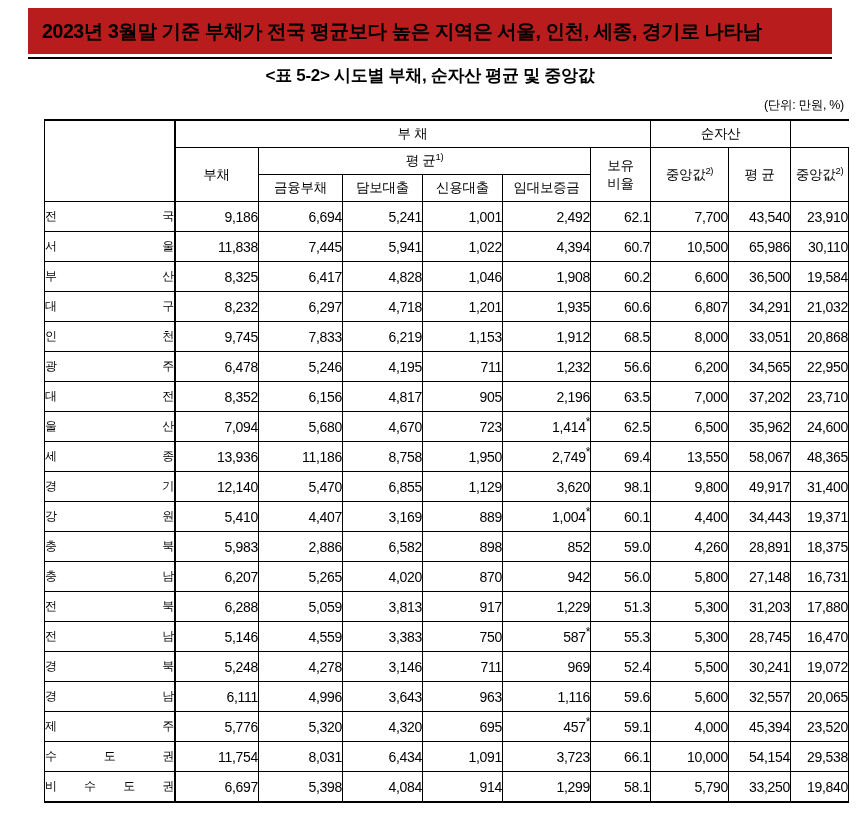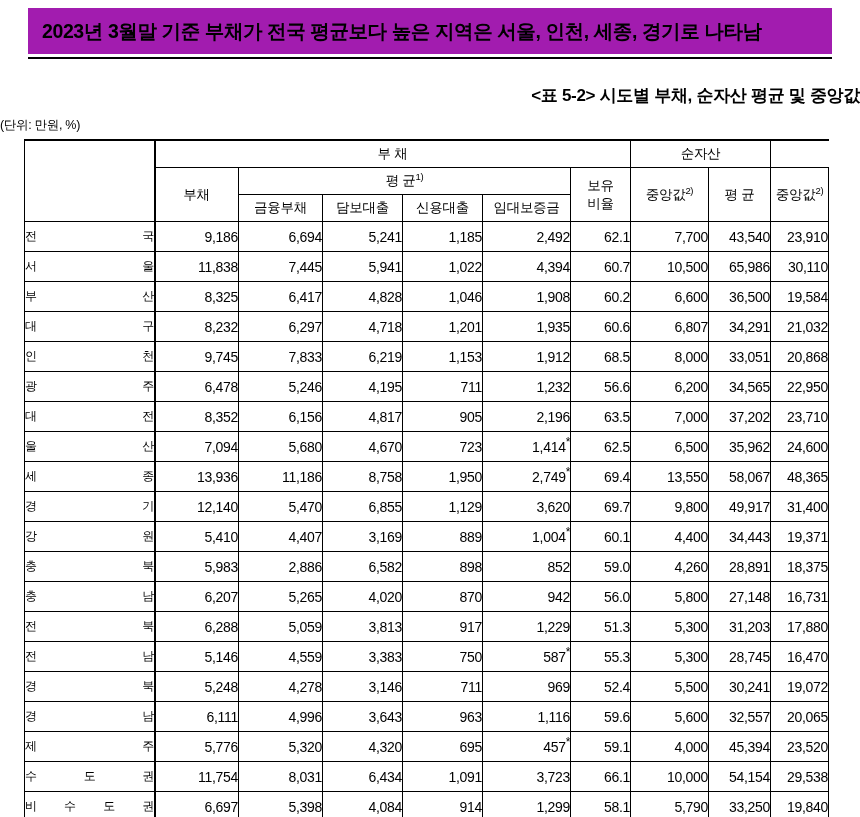--- a/index.html
+++ b/index.html
@@ -14,57 +14,57 @@
     font-family: "Liberation Sans", "DejaVu Sans", sans-serif;
     color: #000000;
     overflow: hidden;
   }
 
   
   .banner-wrap {
     padding: 8px 28px 0 28px;
   }
   .banner {
-    background: #a21caf;
+    background: #b91c1c;
     height: 46px;
     display: flex;
     align-items: center;
     padding: 4px 14px;
     box-sizing: border-box;
   }
   .banner-text {
     font-size: 19.5px;
     font-weight: bold;
     letter-spacing: -0.4px;
     white-space: nowrap;
     color: #000;
   }
   .banner-rule {
     margin: 3px 28px 0 28px;
     border-top: 2.5px solid #000;
   }
 
   
   .caption {
-    text-align: right;
+    text-align: center;
     font-size: 17px;
     font-weight: bold;
     letter-spacing: -0.3px;
-    margin-top: 25px;
+    margin-top: 5px;
   }
   .unit {
-    text-align: left;
+    text-align: right;
     font-size: 12.5px;
-    margin: 10px 44px 5px 0;
+    margin: 10px 16px 5px 0;
     letter-spacing: -0.3px;
   }
 
   
   .table-wrap {
-    padding: 0 24px;
+    padding: 0 44px;
   }
   table.stat {
     border-collapse: collapse;
     width: 804px;
     table-layout: fixed;
     font-size: 13.5px;
   }
   table.stat th,
   table.stat td {
     border: 1px solid #000;
@@ -168,21 +168,21 @@
         <th class="hdr-bottom">신용대출</th>
         <th class="hdr-bottom">임대보증금</th>
       </tr>
     </thead>
     <tbody id="tbody">
         <tr>
           <td class="rlabel hsep-bottom">전  국</td>
           <td class="num dbl-left hsep-bottom">9,186</td>
           <td class="num  hsep-bottom">6,694</td>
           <td class="num  hsep-bottom">5,241</td>
-          <td class="num  hsep-bottom">1,185</td>
+          <td class="num  hsep-bottom">1,001</td>
           <td class="num  hsep-bottom">2,492</td>
           <td class="num  hsep-bottom">62.1</td>
           <td class="num vsep-right hsep-bottom">7,700</td>
           <td class="num  hsep-bottom">43,540</td>
           <td class="num  hsep-bottom">23,910</td>
         </tr>
         <tr>
           <td class="rlabel">서  울</td>
           <td class="num dbl-left">11,838</td>
           <td class="num">7,445</td>
@@ -278,21 +278,21 @@
           <td class="num  hsep-bottom">58,067</td>
           <td class="num  hsep-bottom">48,365</td>
         </tr>
         <tr>
           <td class="rlabel">경  기</td>
           <td class="num dbl-left">12,140</td>
           <td class="num">5,470</td>
           <td class="num">6,855</td>
           <td class="num">1,129</td>
           <td class="num">3,620</td>
-          <td class="num">69.7</td>
+          <td class="num">98.1</td>
           <td class="num vsep-right">9,800</td>
           <td class="num">49,917</td>
           <td class="num">31,400</td>
         </tr>
         <tr>
           <td class="rlabel">강  원</td>
           <td class="num dbl-left">5,410</td>
           <td class="num">4,407</td>
           <td class="num">3,169</td>
           <td class="num">889</td>

